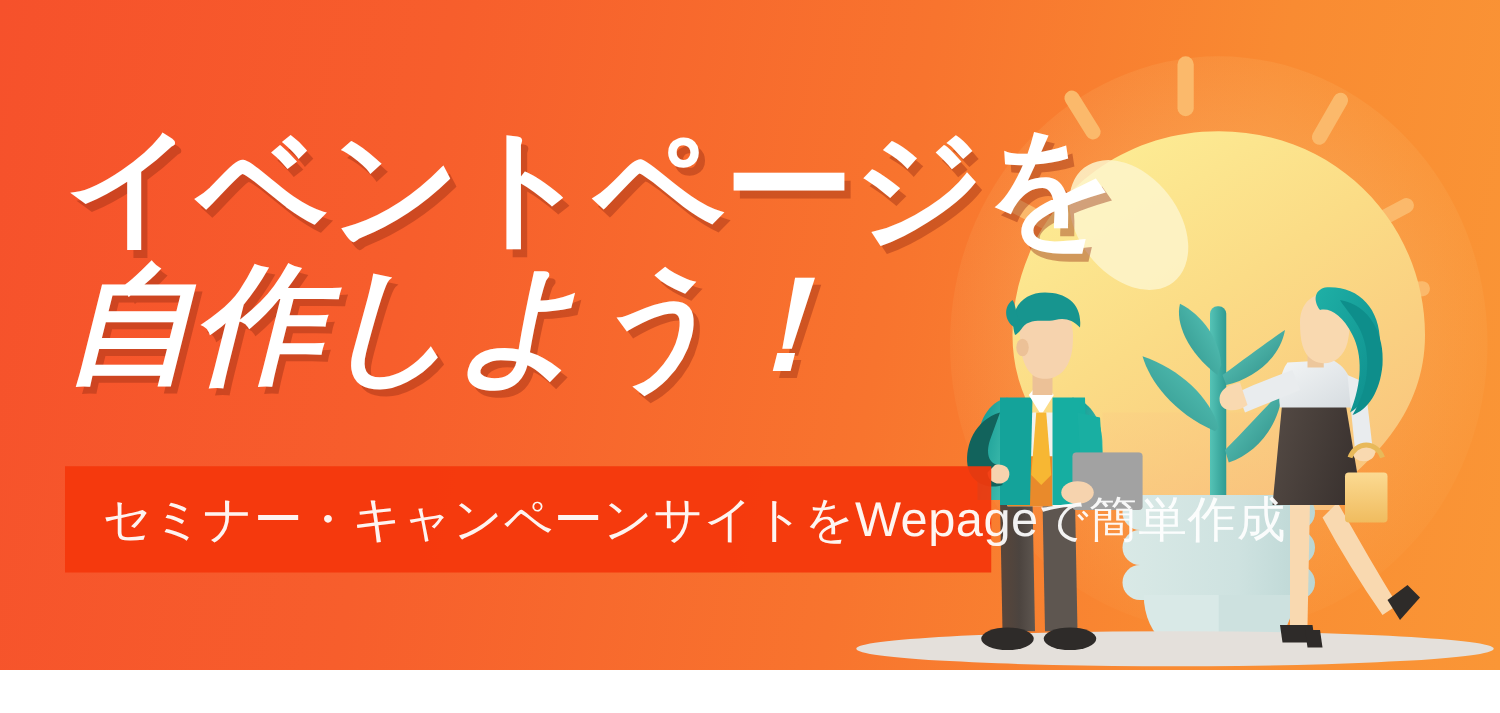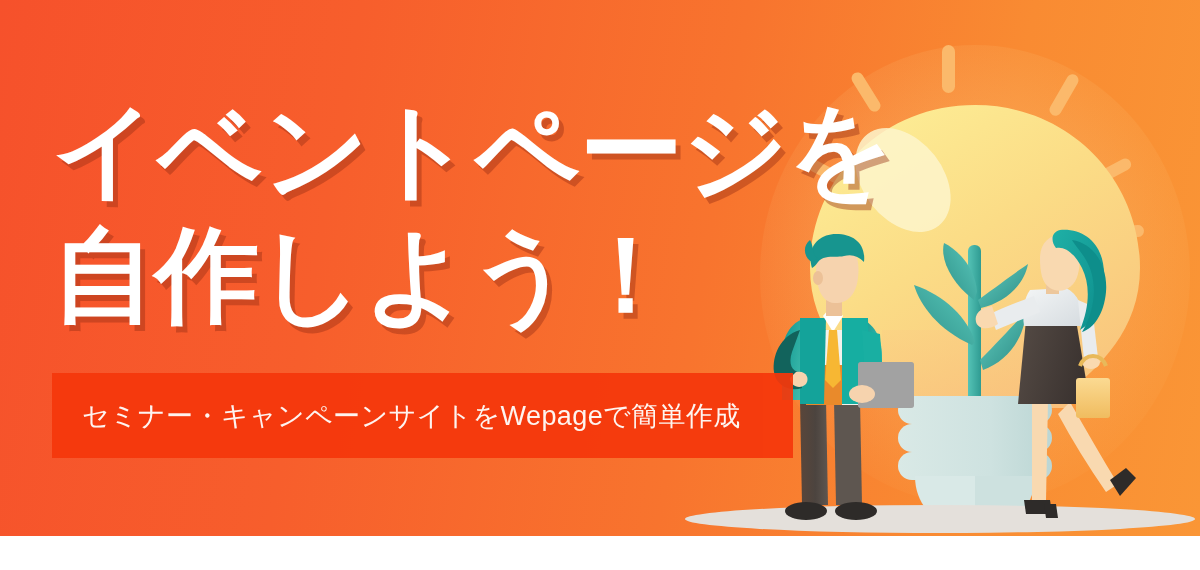--- a/index.html
+++ b/index.html
@@ -38,40 +38,41 @@
     font-family: "Liberation Sans", sans-serif;
     font-weight: bold;
     font-size: 104px;
     line-height: 1.04;
     letter-spacing: -1px;
     white-space: nowrap;
     text-shadow: 5px 6px 0 rgba(150, 45, 20, 0.42);
     -webkit-font-smoothing: antialiased;
   }
   .headline-line.line-2 {
-    margin-top: 17px;
+    margin-top: 2px;
+    font-style: italic;
   }
 
   
   #subtitle-banner {
     position: absolute;
     left: 52px;
     top: 373px;
     width: 741px;
     height: 85px;
     background: #F5370B;
     display: flex;
     align-items: center;
     opacity: 0.93;
   }
   #subtitle-text {
     color: #ffffff;
     font-family: "Liberation Sans", sans-serif;
     font-weight: normal;
-    font-size: 27px;
+    font-size: 39px;
     letter-spacing: 0.4px;
     white-space: nowrap;
     padding-left: 30px;
     -webkit-font-smoothing: antialiased;
   }
 </style>
 </head>
 <body>
 
 <div id="banner-root">

